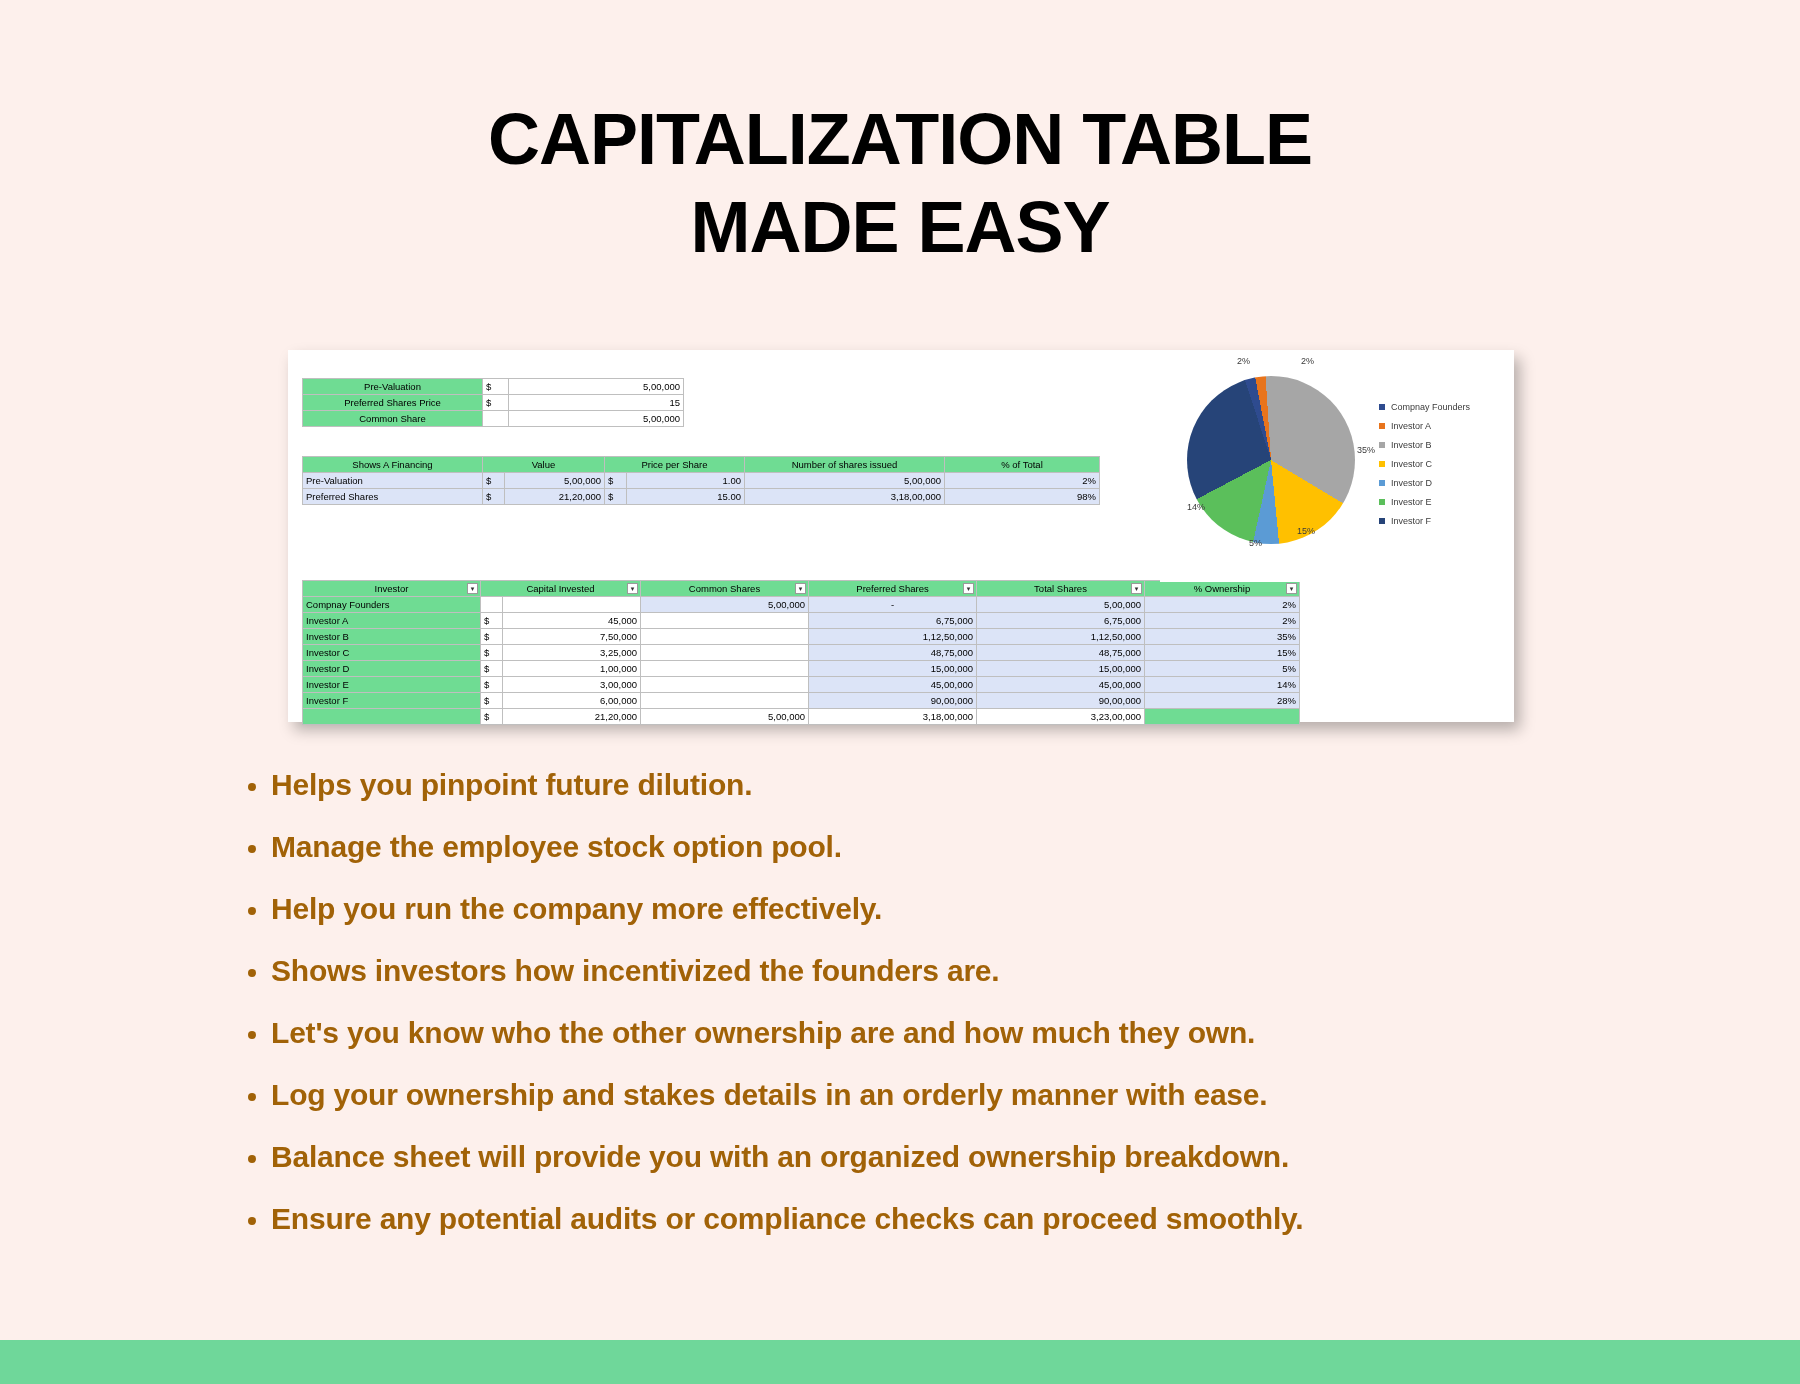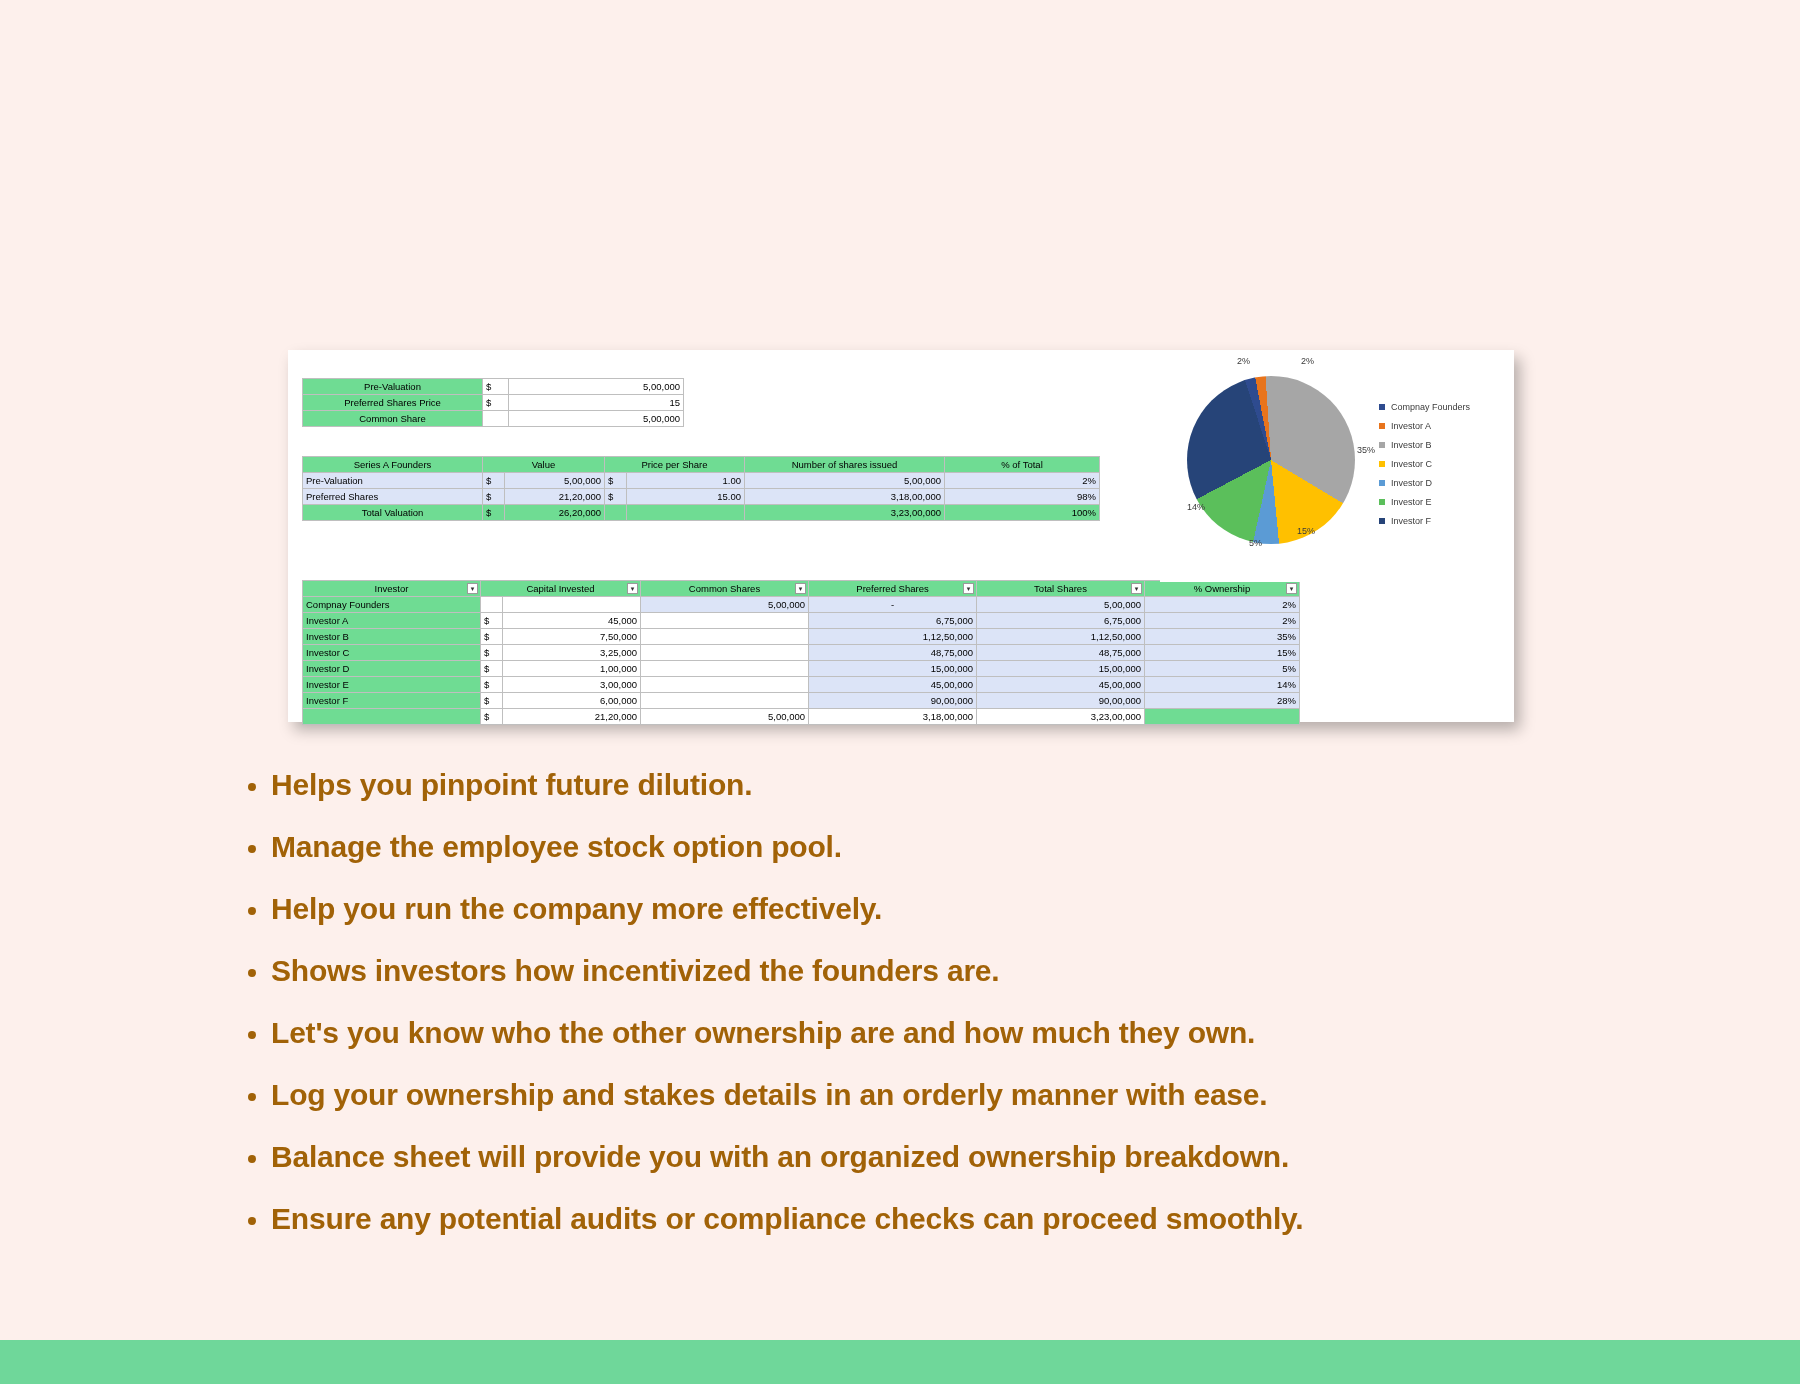--- a/index.html
+++ b/index.html
@@ -146,20 +146,24 @@
     left:0; bottom:0;
     width:1800px; height:44px;
     background:#6fd79a;
   }
 </style>
 </head>
 <body>
 
 <div class="page">
 
+  <h1 class="title">
+    <span>CAPITALIZATION TABLE</span>
+    <span class="l2">MADE EASY</span>
+  </h1>
 
   <div class="sheet-wrap">
     <div class="sheet-inner">
 
       <table class="grid block1">
         <tbody>
           <tr>
             <td class="green b1-label">Pre-Valuation</td>
             <td class="white b1-dol dollar">$</td>
             <td class="white b1-val r">5,00,000</td>
@@ -173,21 +177,21 @@
             <td class="green b1-label">Common Share</td>
             <td class="white b1-dol dollar"></td>
             <td class="white b1-val r">5,00,000</td>
           </tr>
         </tbody>
       </table>
 
       <table class="grid block2 b2">
         <thead>
           <tr>
-            <th class="green w-inv">Series A Founders</th>
+            <th class="green w-inv">Shows A Financing</th>
             <th class="green w-val" colspan="2">Value</th>
             <th class="green w-pps" colspan="2">Price per Share</th>
             <th class="green w-num">Number of shares issued</th>
             <th class="green w-pct">% of Total</th>
           </tr>
         </thead>
         <tbody>
           <tr>
             <td class="blue l">Pre-Valuation</td>
             <td class="blue w-dol dollar">$</td>
@@ -198,29 +202,20 @@
             <td class="blue r">2%</td>
           </tr>
           <tr>
             <td class="blue l">Preferred Shares</td>
             <td class="blue w-dol dollar">$</td>
             <td class="blue r">21,20,000</td>
             <td class="blue w-pdol dollar">$</td>
             <td class="blue r">15.00</td>
             <td class="blue r">3,18,00,000</td>
             <td class="blue r">98%</td>
-          </tr>
-          <tr>
-            <td class="green">Total Valuation</td>
-            <td class="green w-dol dollar">$</td>
-            <td class="green r">26,20,000</td>
-            <td class="green w-pdol"></td>
-            <td class="green r"></td>
-            <td class="green r">3,23,00,000</td>
-            <td class="green r">100%</td>
           </tr>
         </tbody>
       </table>
 
       <table class="grid block3">
         <thead>
           <tr>
             <th class="hdr-cell c-inv">
               <span>Investor</span>
               <span class="filt">▾</span>

